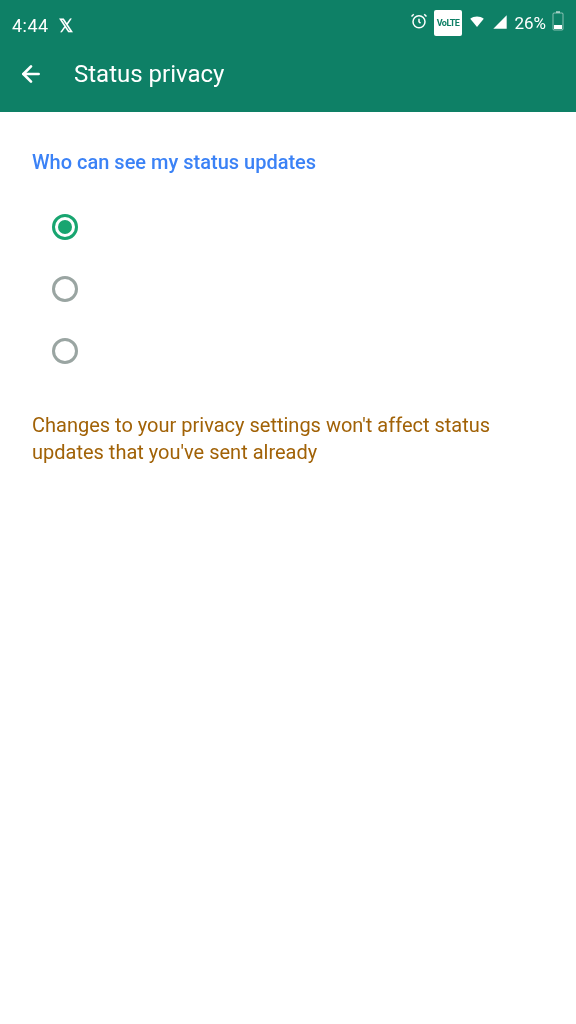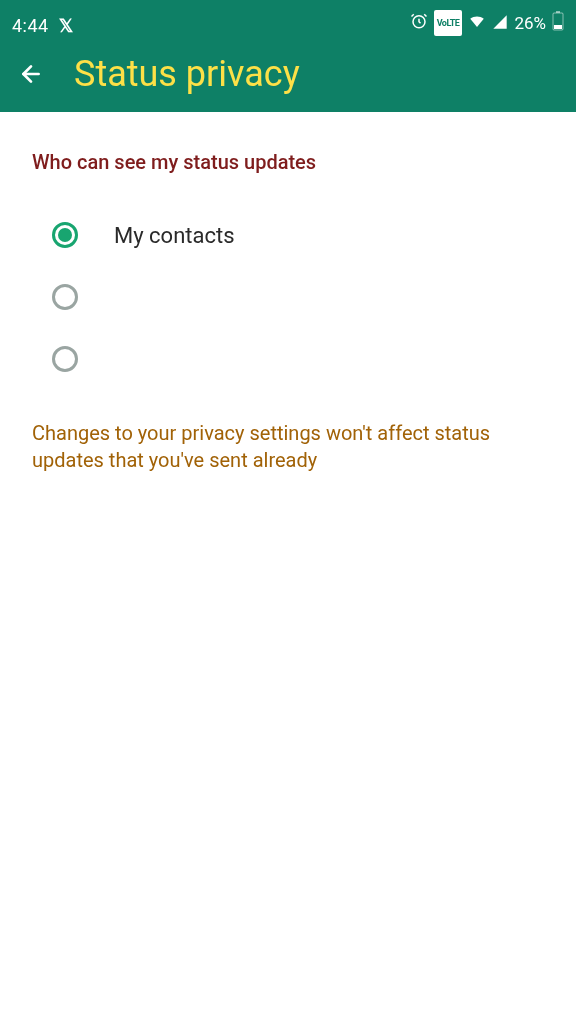--- a/index.html
+++ b/index.html
@@ -61,32 +61,32 @@
       align-items: center;
       padding: 0 18px;
       gap: 30px;
     }
     .back-arrow {
       color: #ffffff;
       display: flex;
       align-items: center;
     }
     .app-title {
-      color: #fde047;
-      font-size: 36px;
+      color: #ffffff;
+      font-size: 24px;
       font-weight: 400;
     }
     .content {
       padding: 38px 32px 0 32px;
     }
     .section-title {
-      color: #7f1d1d;
+      color: #3b82f6;
       font-size: 20px;
       font-weight: 500;
-      margin-bottom: 30px;
+      margin-bottom: 22px;
     }
     .radio-option {
       display: flex;
       align-items: center;
       gap: 36px;
       padding: 18px 20px;
       cursor: pointer;
     }
     .radio-circle {
       width: 26px;
@@ -173,21 +173,20 @@
       </svg>
   </span>
   <span class="app-title">Status privacy</span>
 </div>
 
 <div class="content">
   <div class="section-title">Who can see my status updates</div>
 
   <div class="radio-option">
     <div class="radio-circle selected"></div>
-    <span class="radio-label">My contacts</span>
   </div>
 
   <div class="radio-option">
     <div class="radio-circle"></div>
   </div>
 
   <div class="radio-option">
     <div class="radio-circle"></div>
   </div>
 

